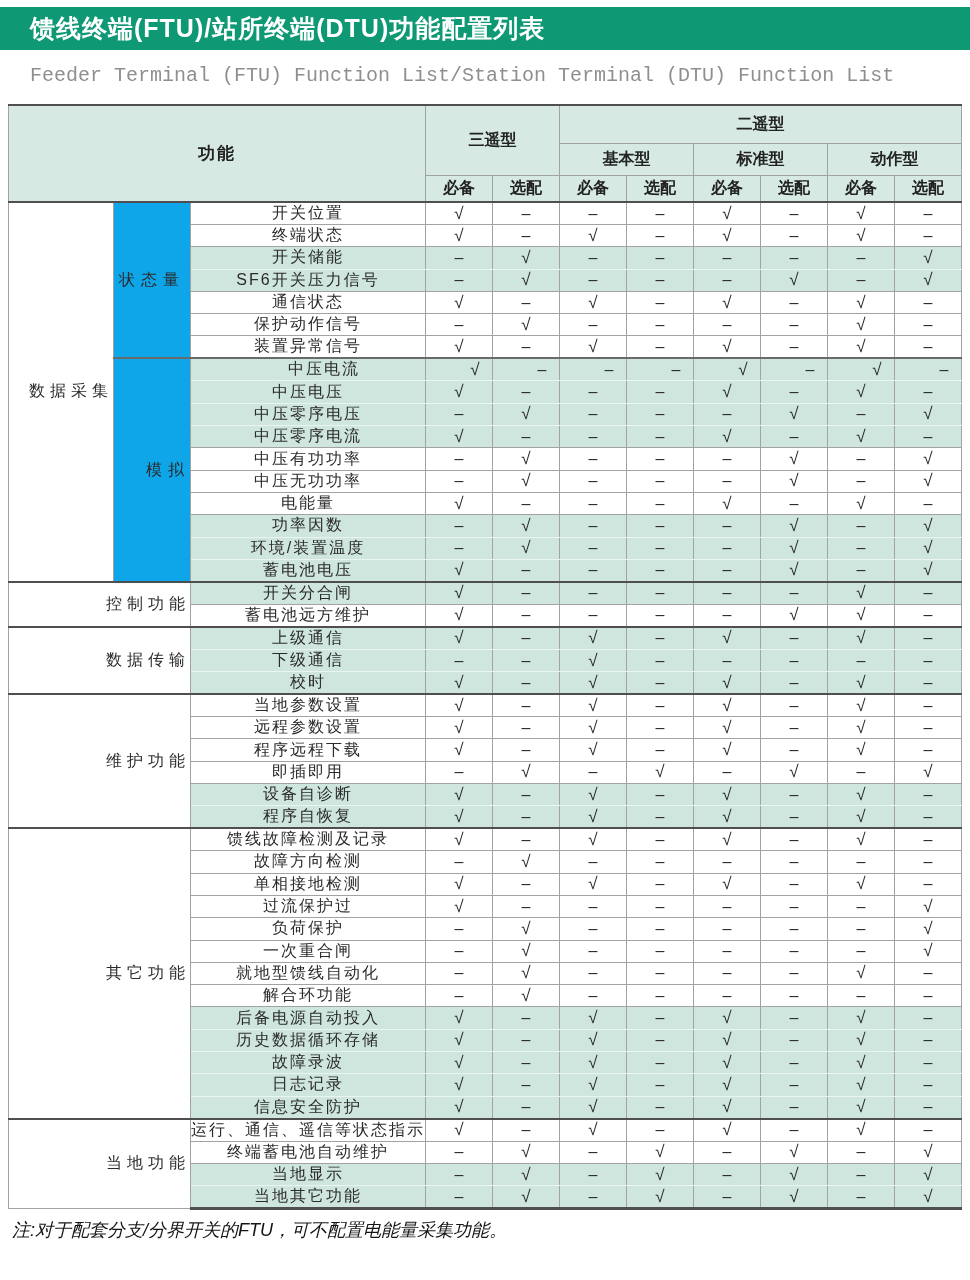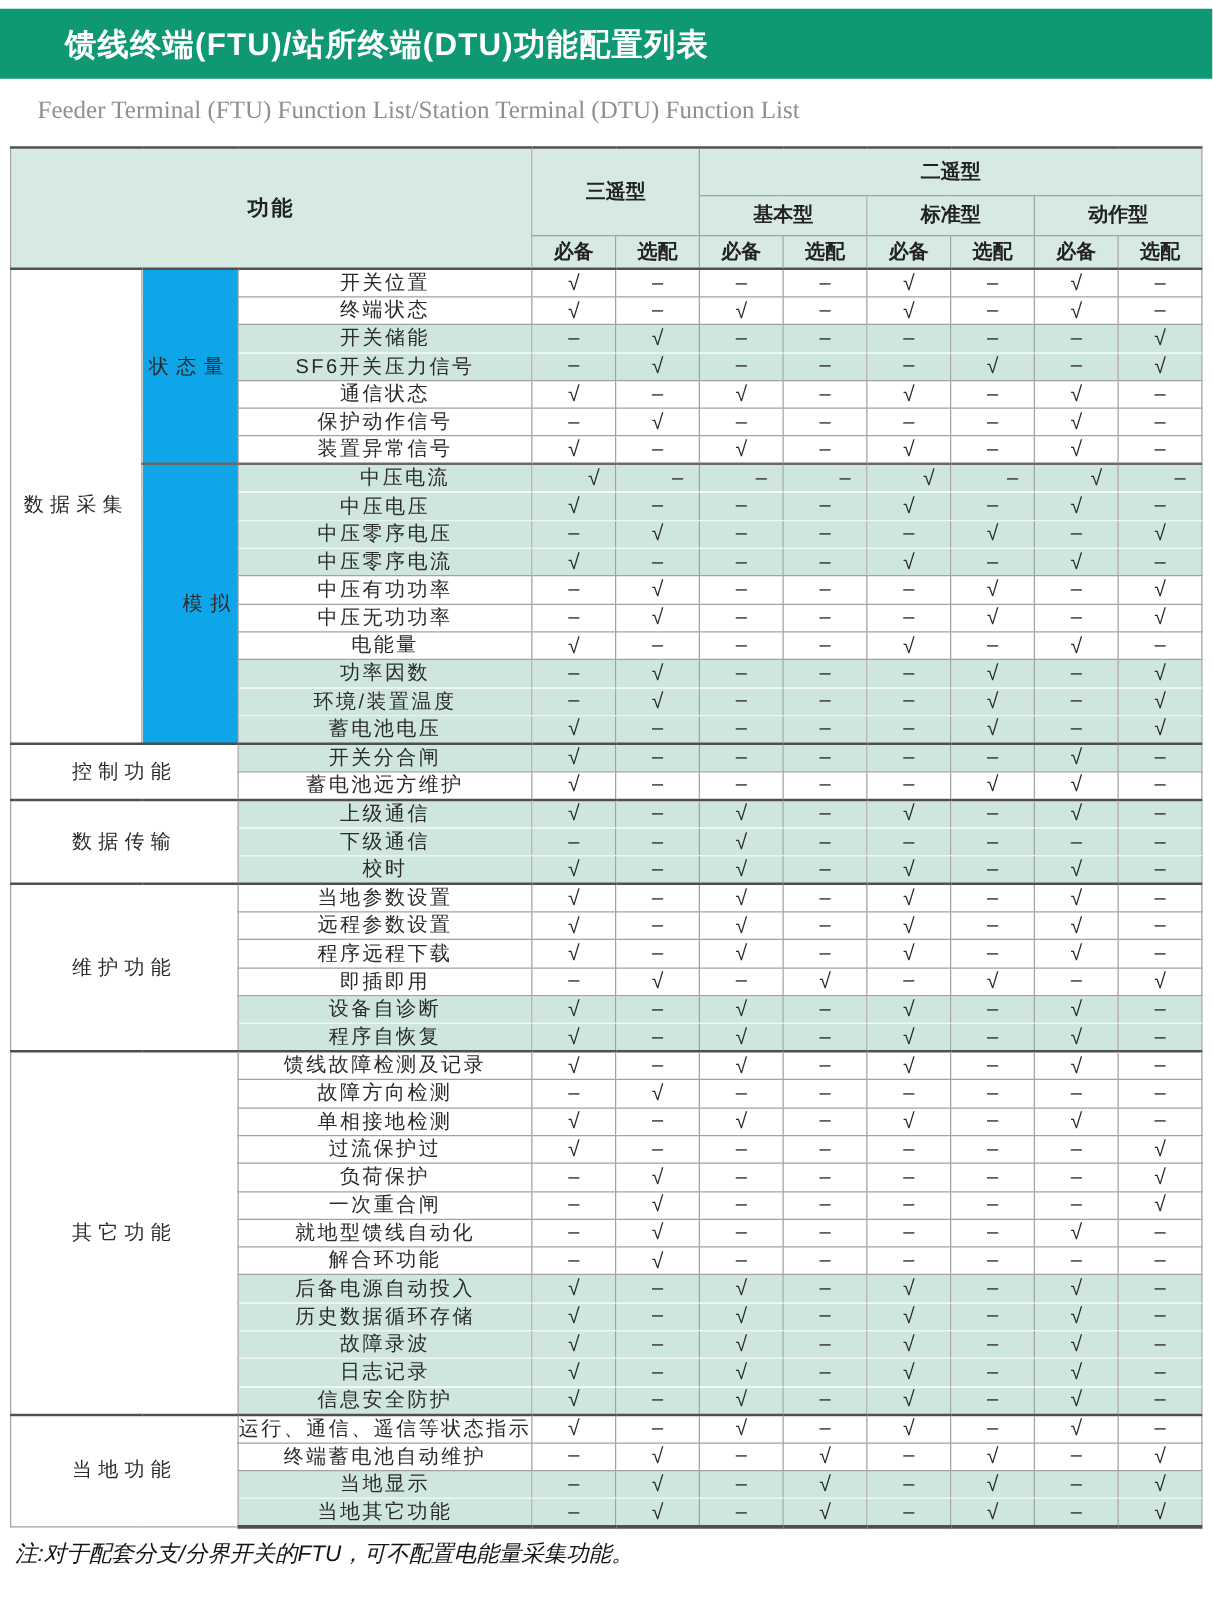--- a/index.html
+++ b/index.html
@@ -9,30 +9,30 @@
     --border:#a2a2a2;
     --dark:#4f4f4f;
   }
   *{box-sizing:border-box;margin:0;padding:0;}
   html,body{background:#fff;}
   body{
     width:970px;height:1280px;overflow:hidden;
     font-family:"Liberation Sans",sans-serif;color:#333;
   }
   .title-bar{
-    margin-top:7px;height:56px;width:100%;
+    margin-top:7px;height:43px;width:100%;
     background:var(--green);
-    display:flex;align-items:center;padding-left:52px;
+    display:flex;align-items:center;padding-left:30px;
   }
   .title-bar h1{
     color:#fff;font-size:25px;font-weight:bold;letter-spacing:1px;
   }
   .subtitle{
     margin:14px 0 17px 30px;
-    font-family:Liberation Serif, serif;
+    font-family:Liberation Mono, monospace;
     font-size:20px;color:#8f8f8f;
   }
   table.tbl{
     margin:11px 8px 0 8px;width:954px;
     border-collapse:collapse;table-layout:fixed;
   }
   .tbl th,.tbl td{
     border:1px solid var(--border);
     text-align:center;vertical-align:middle;
     overflow:hidden;white-space:nowrap;
@@ -42,21 +42,21 @@
     border:2px solid #fff;
     font-size:16px;font-weight:bold;color:#222;
   }
   thead tr.hrow1 th{height:38px;}
   thead tr.hrow2 th{height:32px;margin-top:34px;}
   thead tr.hrow3 th{height:27px;}
   thead tr.hrow1 th{border-top:2.5px solid var(--dark);}
   thead tr.hrow3 th{border-bottom:2.5px solid var(--dark);}
   th.fn-head{font-size:17px;letter-spacing:2px;}
   tbody td{height:22.3px;font-size:16px;padding:0;}
-  td.sec-cell{background:#fff;letter-spacing:5px;color:#2b2b2b;}
+  td.sec-cell{background:#fff;letter-spacing:5px;color:#2b2b2b;text-align:right;}
   td.subsec-cell{background:#0ea5e9;letter-spacing:6px;color:#2b2b2b;}
   td.fn-cell{letter-spacing:2px;color:#2b2b2b;}
   td.val-cell{font-size:16px;color:#2a2a2a;}
   td.val-cell.chk{font-size:17px;}
   tr.shaded td.fn-cell,tr.shaded td.val-cell{background:var(--stripe);}
   tbody tr.sec-start > td{border-top:2.5px solid var(--dark);}
   tbody tr.sub-start > td{border-top:2px solid #6a6a6a;padding-left:32px;}
   tbody tr.lb > td{border-bottom:1px solid #e9f5f0;}
   tbody tr:last-child > td{border-bottom:3px solid var(--dark);}
   .note{

